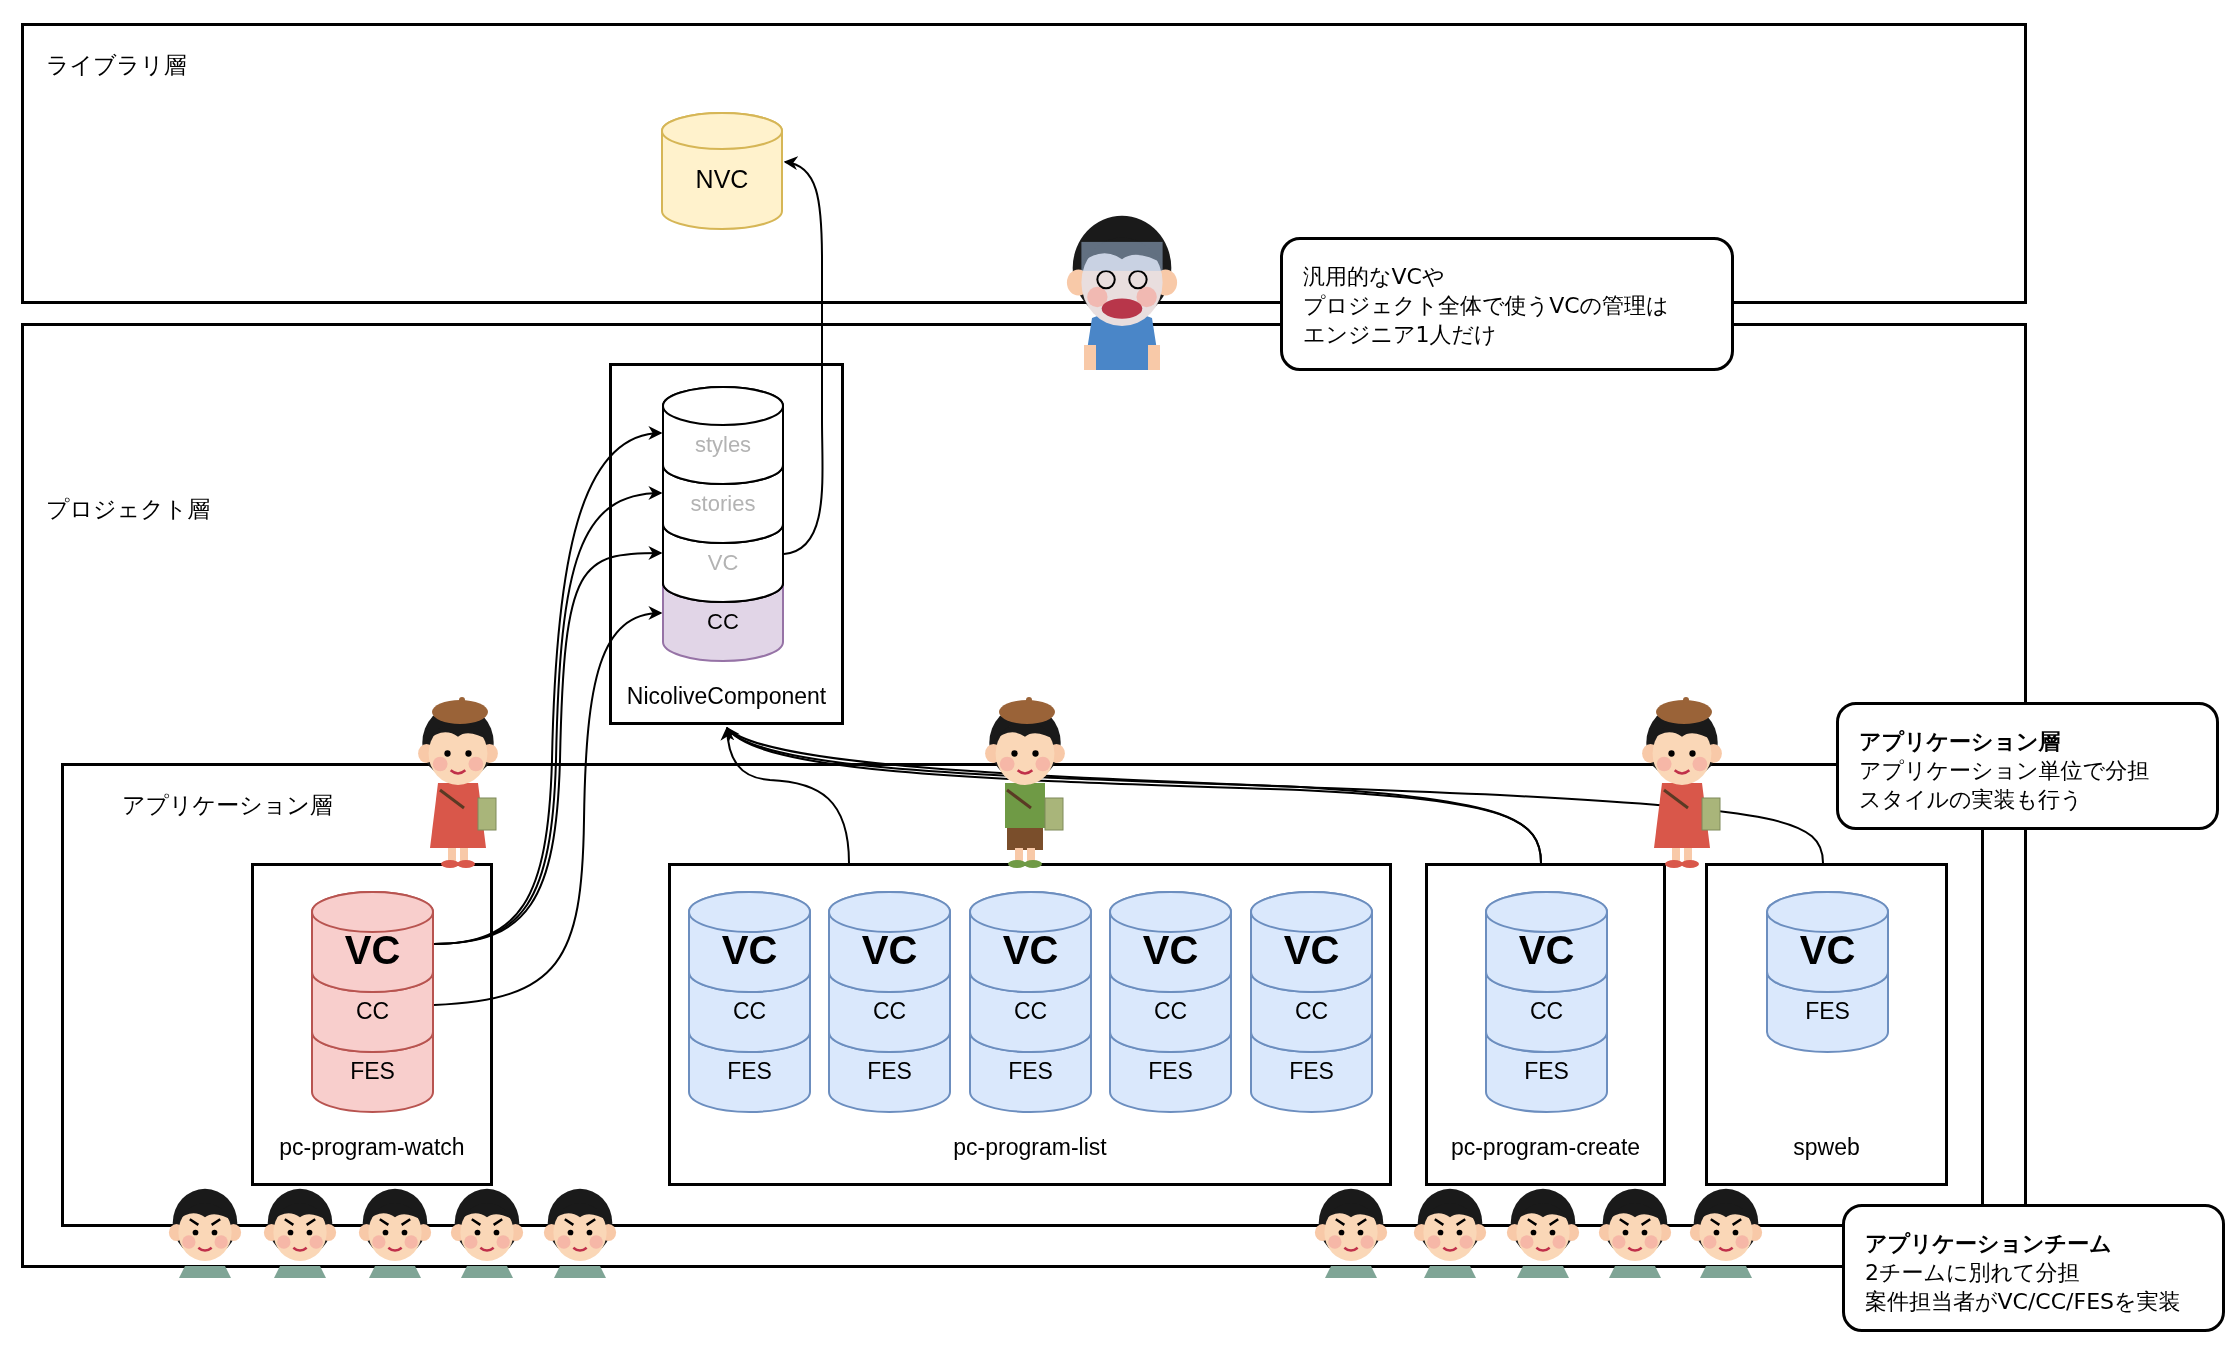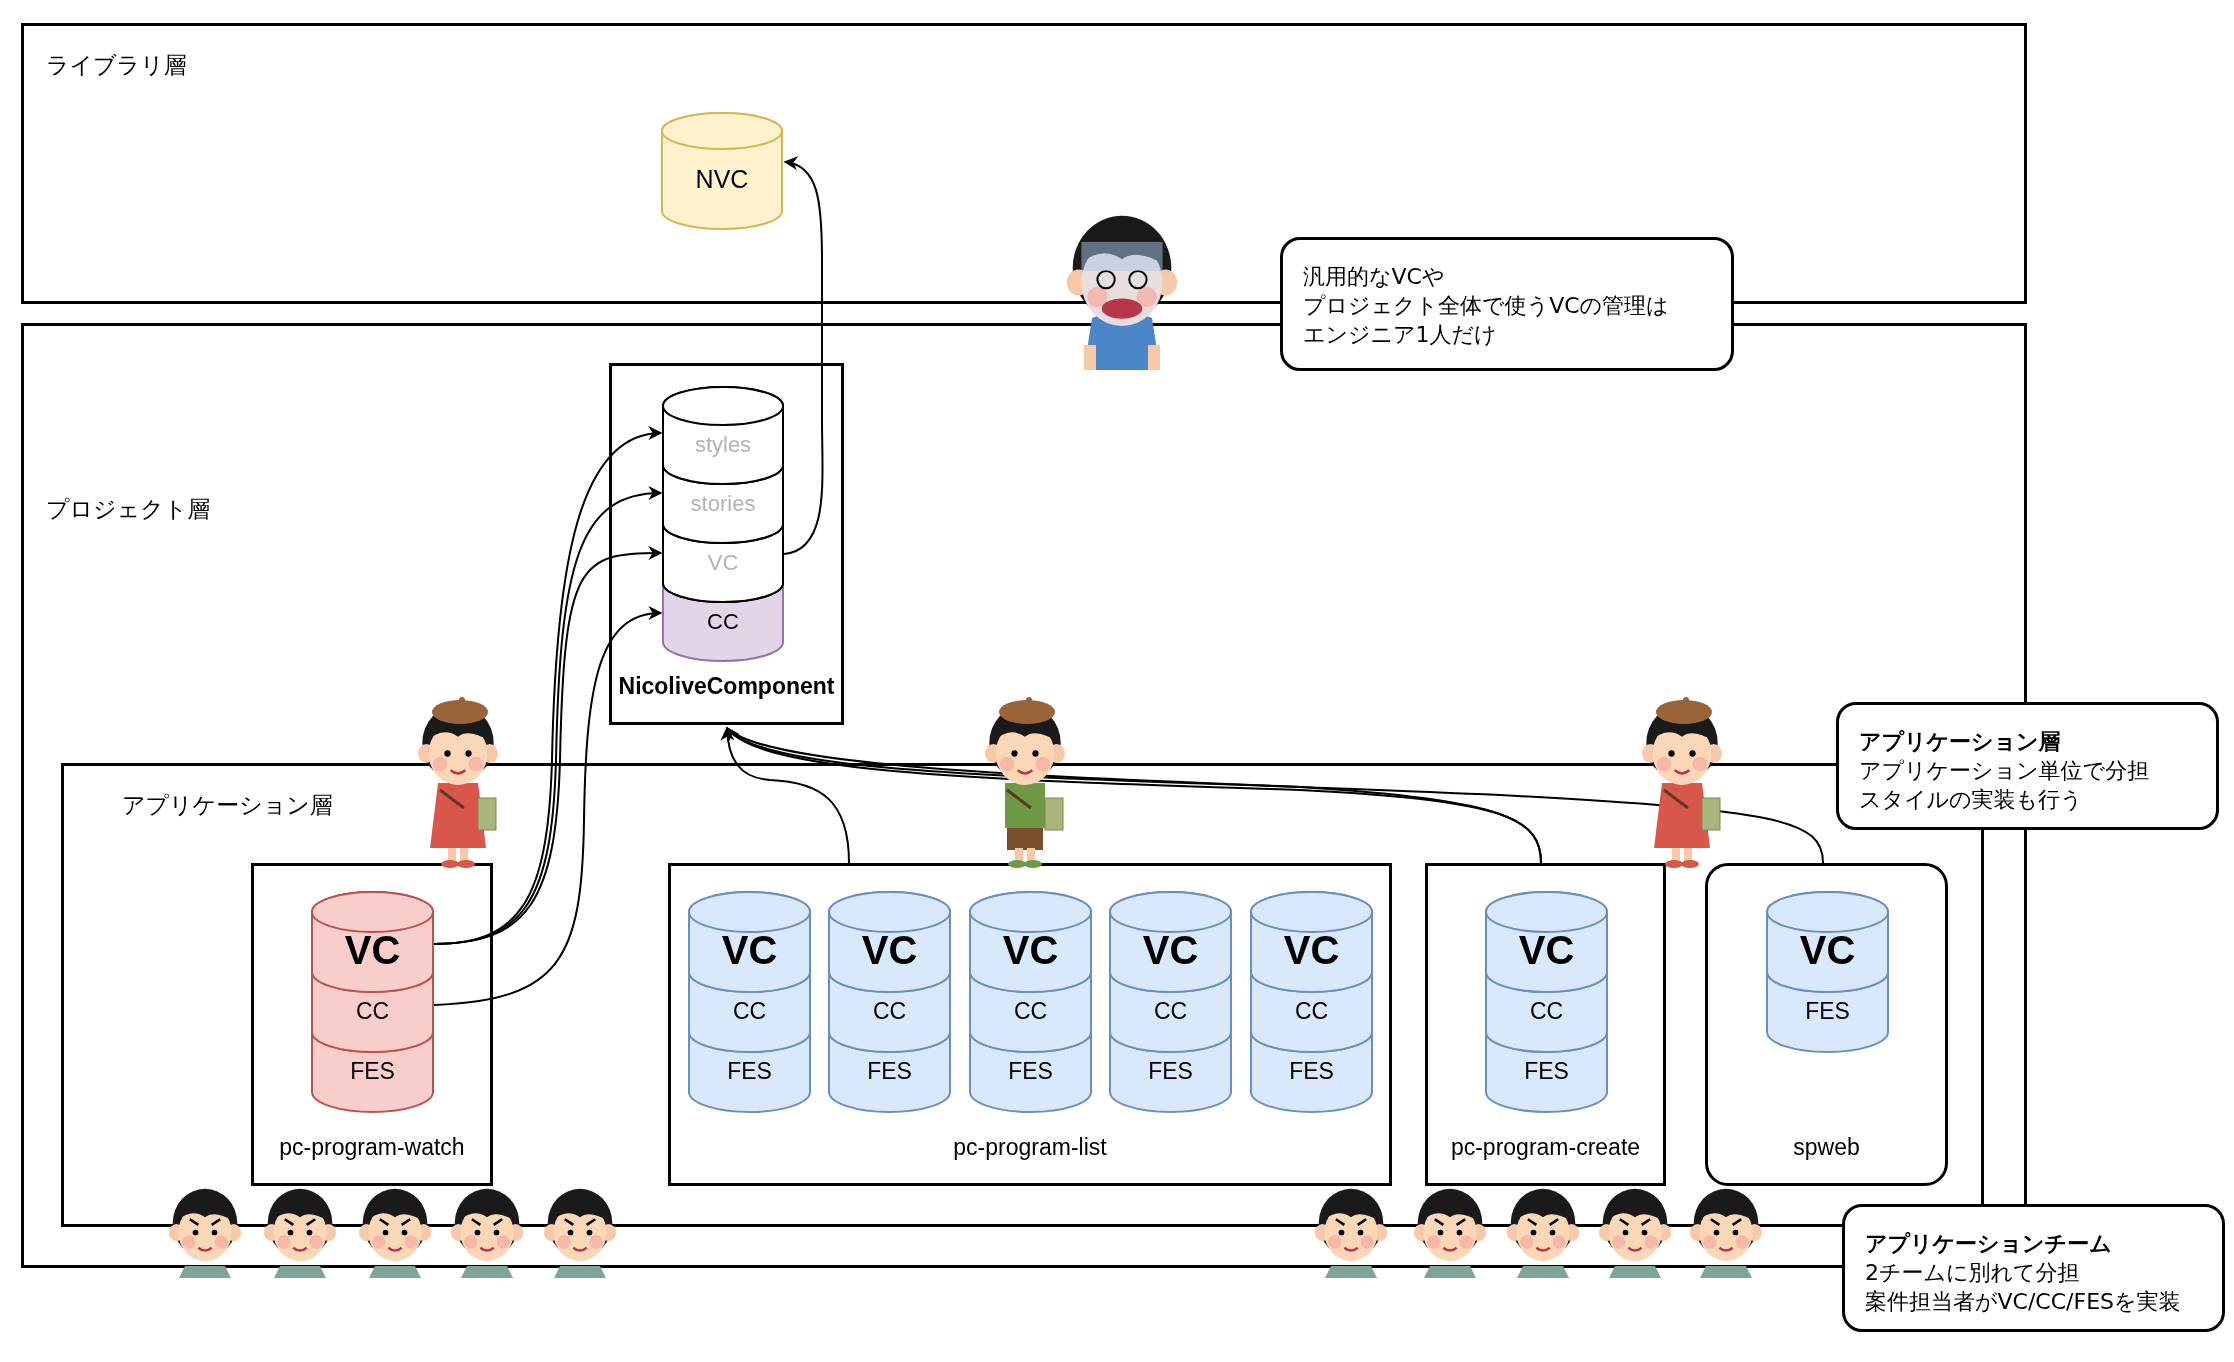--- a/index.html
+++ b/index.html
@@ -23,33 +23,33 @@
   <span class="layer-label" style="left:22px;top:24px;">ライブラリ層</span>
 </div>
 <div class="layer" style="left:21px;top:323px;width:2006px;height:945px;">
   <span class="layer-label" style="left:22px;top:124px;margin-top:44px;">プロジェクト層</span>
 </div>
 <div class="layer" style="left:61px;top:763px;width:1923px;height:464px;">
   <span class="layer-label" style="left:22px;top:24px;margin-left:36px;">アプリケーション層</span>
 </div>
 
 <div class="appbox" style="left:609px;top:363px;width:235px;height:362px;">
-  <span class="appbox-label" style="top:307px;font-weight:bold;">NicoliveComponent</span>
+  <span class="appbox-label" style="top:317px;">NicoliveComponent</span>
 </div>
 
 <div class="appbox" style="left:251px;top:863px;width:242px;height:323px;">
   <span class="appbox-label" style="top:268px;">pc-program-watch</span>
 </div>
 <div class="appbox" style="left:668px;top:863px;width:724px;height:323px;">
   <span class="appbox-label" style="top:268px;">pc-program-list</span>
 </div>
 <div class="appbox" style="left:1425px;top:863px;width:241px;height:323px;">
   <span class="appbox-label" style="top:268px;">pc-program-create</span>
 </div>
-<div class="appbox" style="left:1705px;top:863px;width:243px;height:323px;border-radius:23px;">
+<div class="appbox" style="left:1705px;top:863px;width:243px;height:323px;">
   <span class="appbox-label" style="top:268px;">spweb</span>
 </div>
 
 <svg class="overlay" width="2234" height="1362" viewBox="0 0 2234 1362">
   <defs>
     <marker id="arrow" viewBox="0 0 10 10" refX="9" refY="5" markerWidth="7" markerHeight="7" orient="auto-start-reverse">
       <path d="M0,0 L10,5 L0,10 L3,5 z" fill="#000"></path>
     </marker>
   </defs>
 

